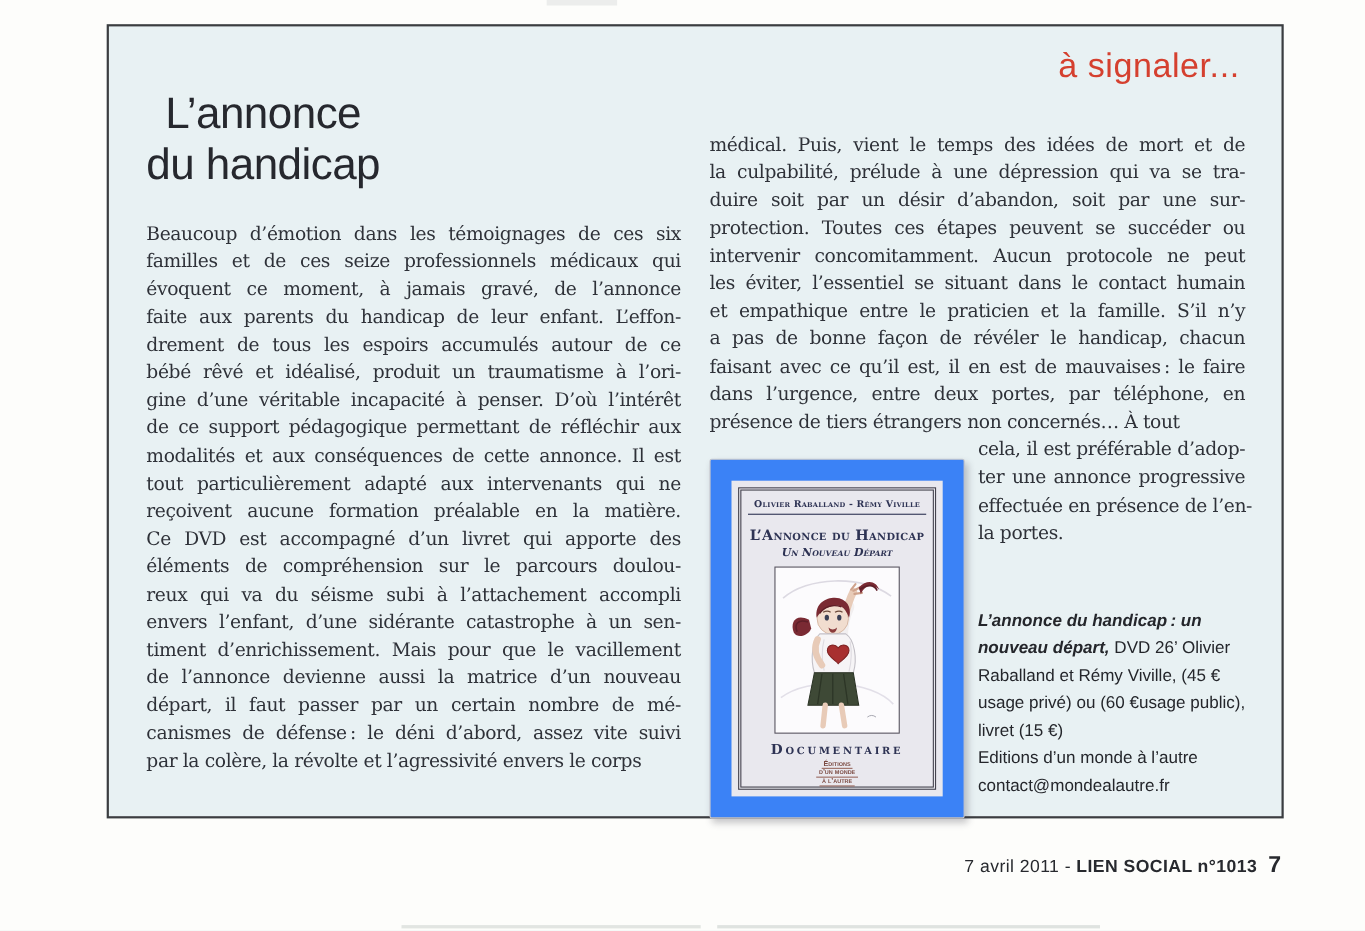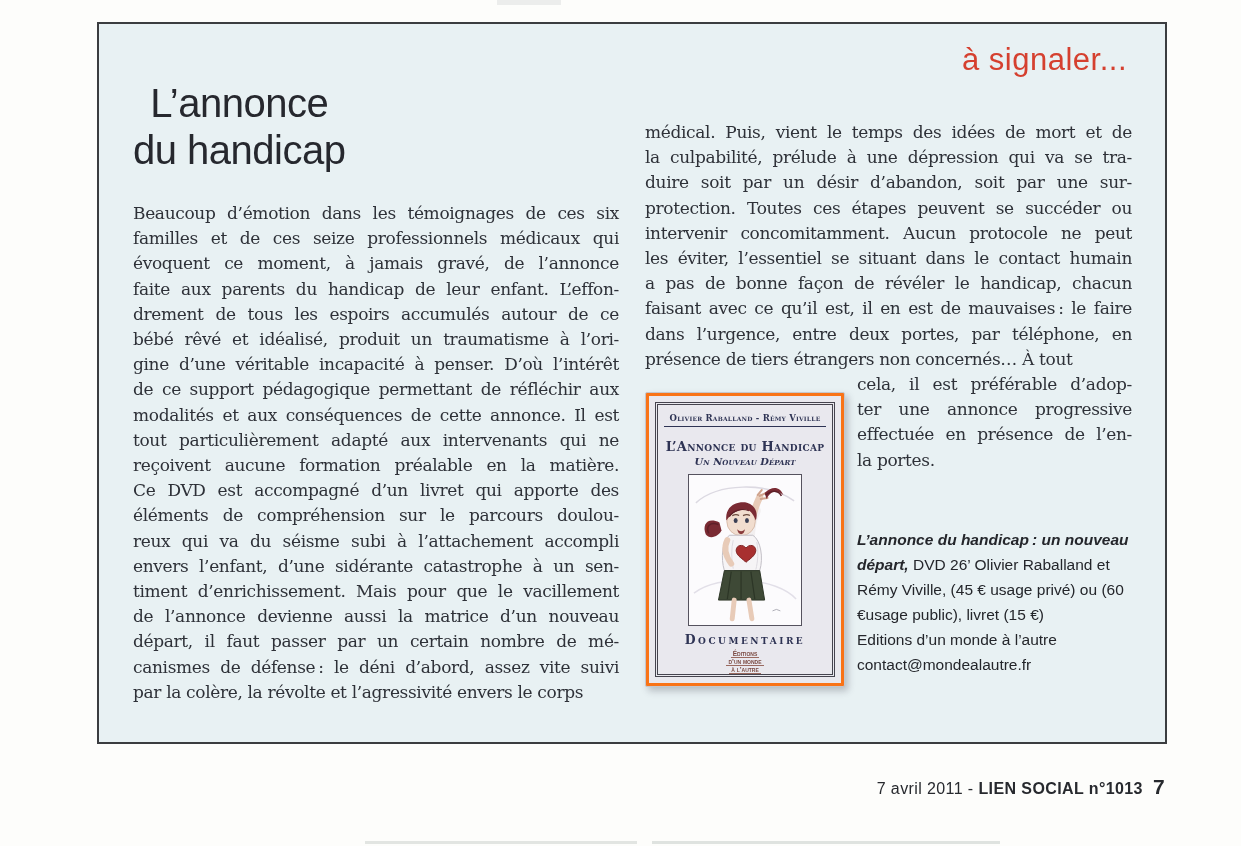--- a/index.html
+++ b/index.html
@@ -40,23 +40,23 @@
     font-family:"DejaVu Serif", serif;
     font-size:17px; line-height:25.2px; letter-spacing:-0.35px;
     color:var(--body_text, #2e3138);
     text-align:justify; text-align-last:justify; white-space:nowrap;
   }
   .bodytext .ln:last-child { text-align-last:left; }
 
   
   .dvd-card {
     float:left; width:192px; height:287px; margin:20px 12px 0 0;
-    background:#f97316; border:1px solid #c6c6cb; border-radius:2px;
+    background:#3b82f6; border:1px solid #c6c6cb; border-radius:2px;
     box-shadow:3px 4px 7px rgba(55,55,70,0.28);
-    padding:3px;
+    padding:19px;
   }
   .cover { width:192px; height:287px; background:#e9e8ee; position:relative; overflow:hidden; }
   .cover-frame {
     position:absolute; left:6px; top:6px; right:6px; bottom:6px;
     border:3px double #45434e; text-align:center;
     color:var(--cover_navy, #2e3354);
   }
   .cover-authors {
     margin-top:8px; font-family:"DejaVu Serif", serif;
     font-variant:small-caps; font-weight:bold;
@@ -139,20 +139,21 @@
     </div>
 
   <div class="col-right">
     <div class="bodytext">
         <div class="ln">médical. Puis, vient le temps des idées de mort et de</div>
         <div class="ln">la culpabilité, prélude à une dépression qui va se tra-</div>
         <div class="ln">duire soit par un désir d’abandon, soit par une sur-</div>
         <div class="ln">protection. Toutes ces étapes peuvent se succéder ou</div>
         <div class="ln">intervenir concomitamment. Aucun protocole ne peut</div>
         <div class="ln">les éviter, l’essentiel se situant dans le contact humain</div>
+        <div class="ln">et empathique entre le praticien et la famille. S’il n’y</div>
         <div class="ln">a pas de bonne façon de révéler le handicap, chacun</div>
         <div class="ln">faisant avec ce qu’il est, il en est de mauvaises : le faire</div>
         <div class="ln">dans l’urgence, entre deux portes, par téléphone, en</div>
         <div class="ln">présence de tiers étrangers non concernés… À tout</div>
       </div>
 
     <div>
 
       <div class="dvd-card">
         <div class="cover">

